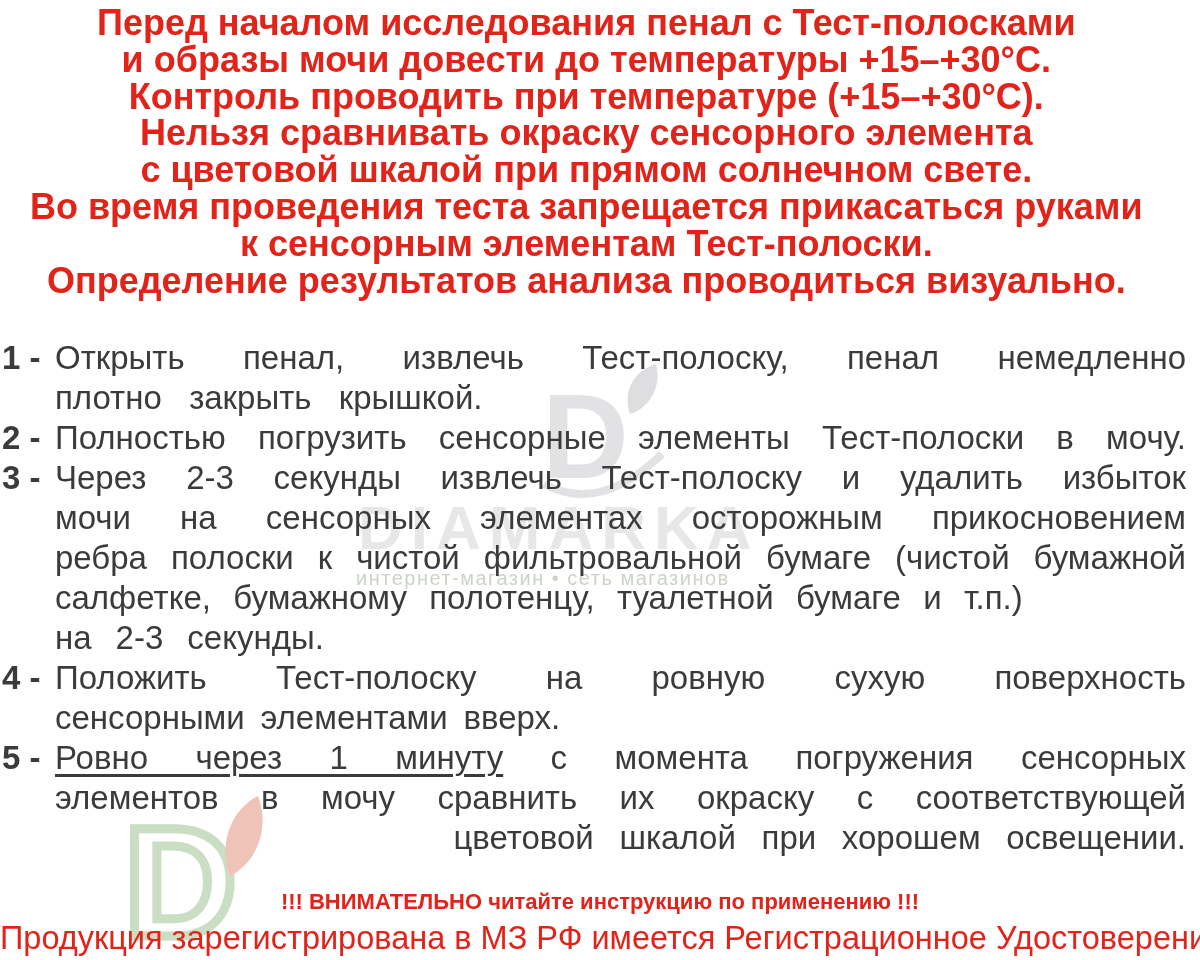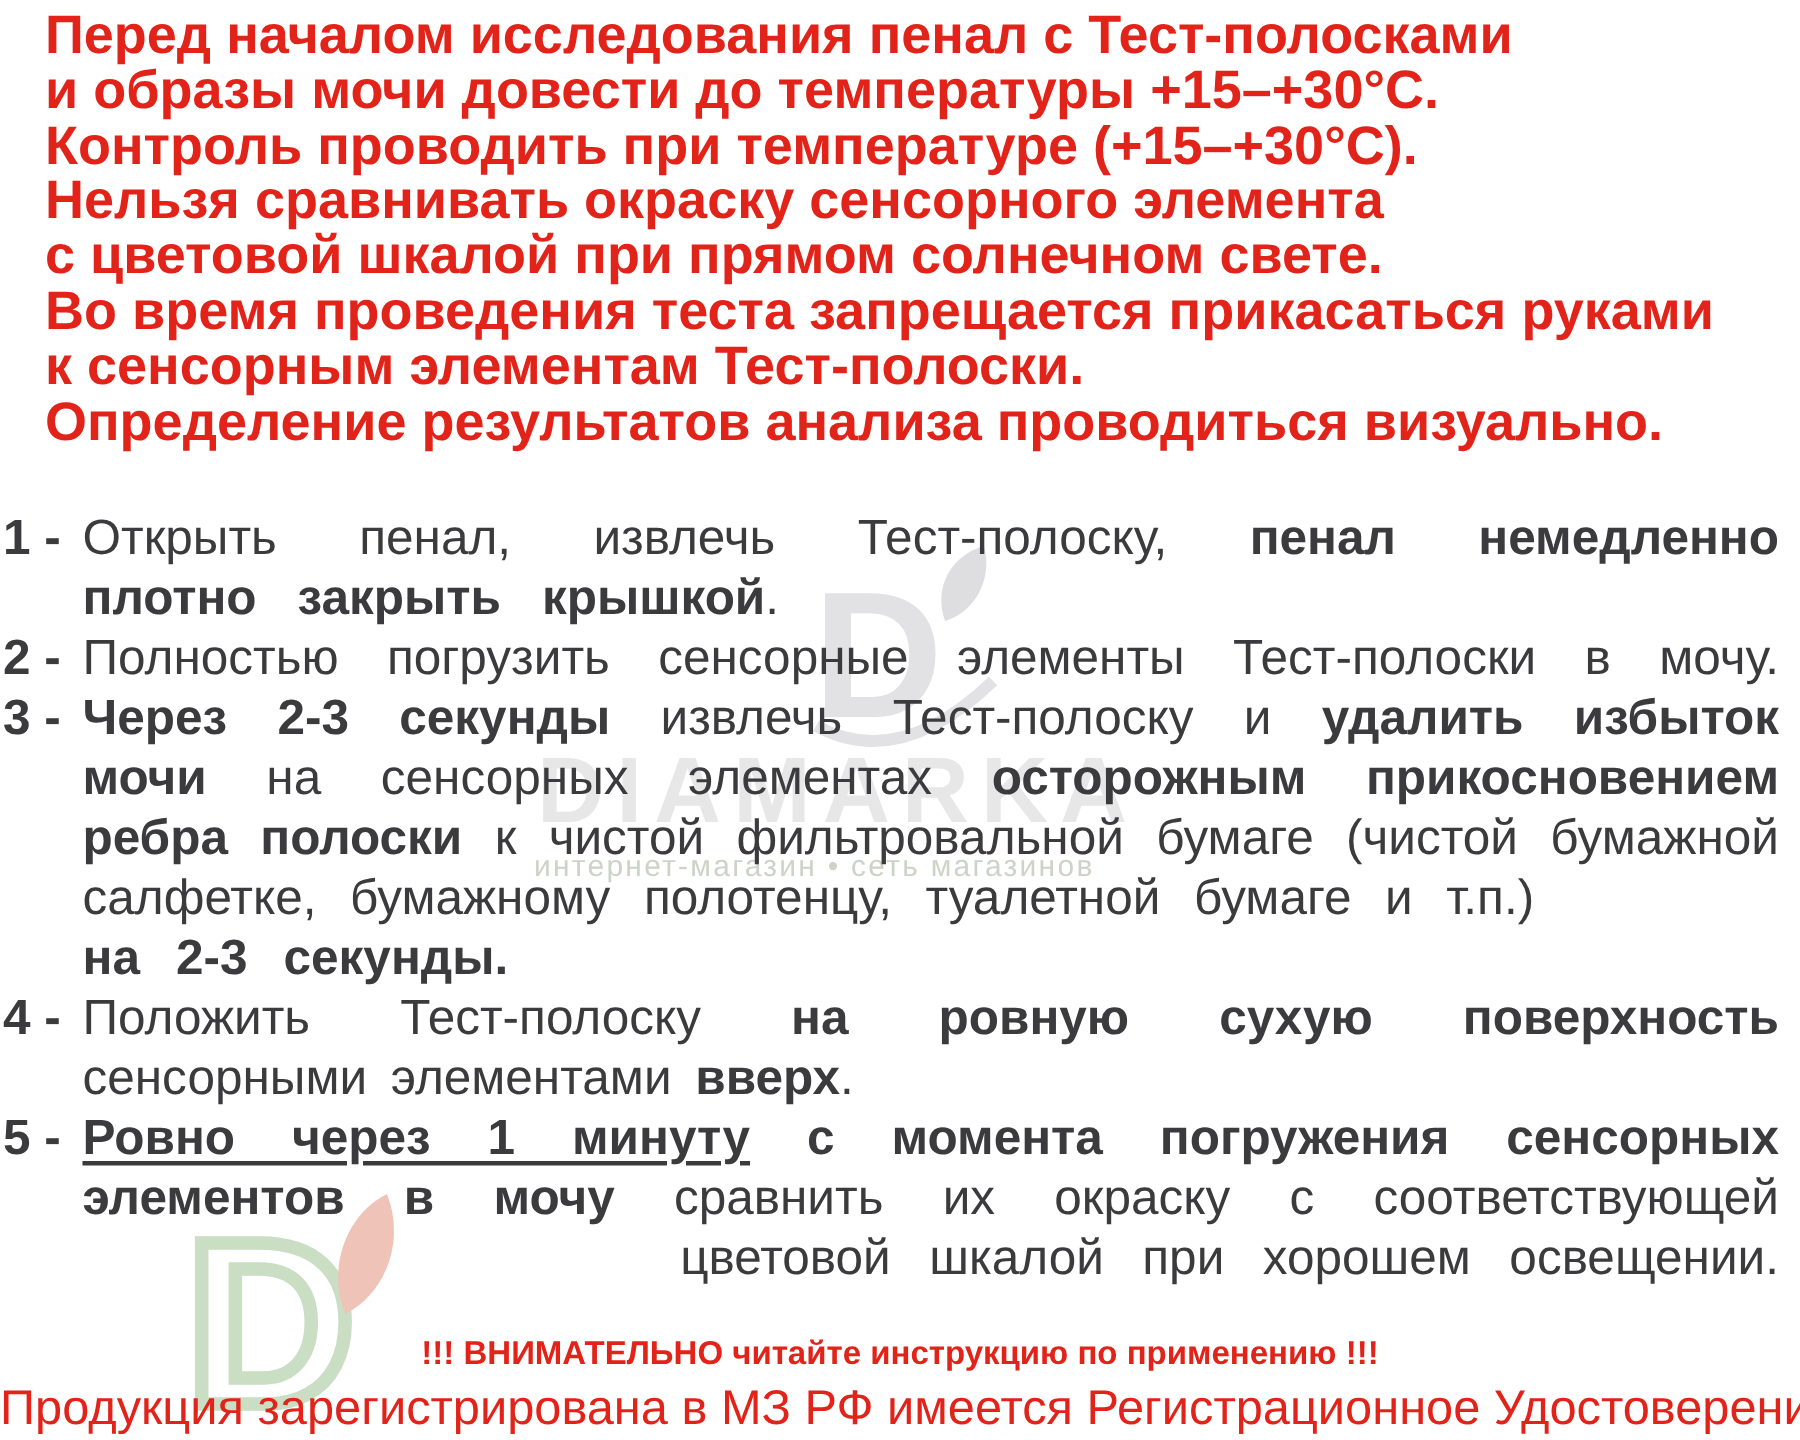--- a/index.html
+++ b/index.html
@@ -13,30 +13,30 @@
     left:358px;top:492px;font-size:62px;font-weight:bold;letter-spacing:8px;
     color:rgba(168,168,174,0.28);white-space:nowrap;
   }
   .wm-tagline{
     left:356px;top:567px;font-size:20px;letter-spacing:1.5px;
     color:#ccd3c7;white-space:nowrap;
   }
   
   .header{
     position:absolute;z-index:1;left:30px;top:5px;
-    color:#e2231a;font-weight:bold;font-size:36px;line-height:36.8px;white-space:nowrap;
+    color:#e2231a;font-weight:bold;font-size:36px;line-height:36.8px;white-space:nowrap;text-align:center;
   }
   .steps{
     position:absolute;z-index:1;left:2px;top:338px;width:1184px;
     color:#3b3b3d;font-size:33px;line-height:40px;
   }
   .step{position:relative;padding-left:53px;}
   .step-num{position:absolute;left:0;top:0;font-weight:bold;}
   .step-line.just{text-align:justify;text-align-last:justify;}
-  .b{font-weight:bold;margin-top:10px;}
+  .b{font-weight:normal;margin-top:10px;}
   .u{text-decoration:underline;text-underline-offset:5px;text-decoration-thickness:3px;}
   .footer-warning{
     position:absolute;z-index:1;left:0;top:889px;width:1200px;text-align:center;
     color:#e2231a;font-weight:bold;font-size:22px;white-space:nowrap;
   }
   .footer-reg{
     position:absolute;z-index:1;left:0;top:920px;width:1200px;text-align:center;
     color:#e2231a;font-size:32.5px;white-space:nowrap;
   }
 </style>

